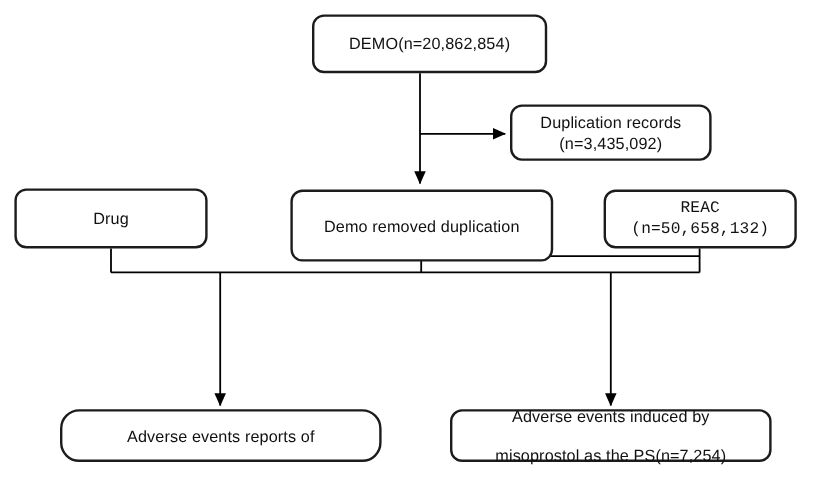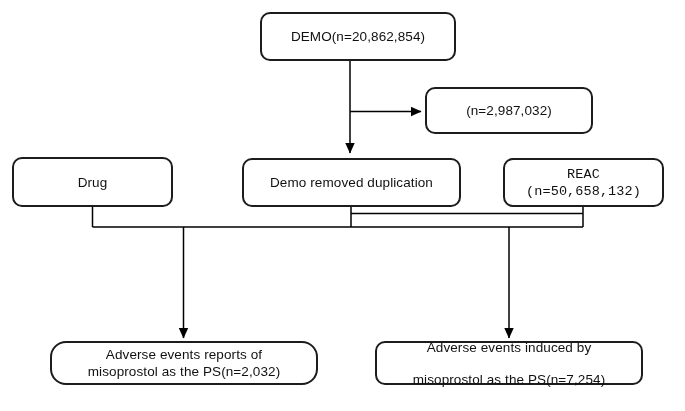--- a/index.html
+++ b/index.html
@@ -35,21 +35,21 @@
     text-align: right;
     color: #111111;
     font-size: 13.5px;
     line-height: 17px;
     letter-spacing: 0.1px;
   }
   
   .node-demo            { left: 260px; top: 12px;  width: 196px; height: 49px; }
   .node-duplication     { left: 425px; top: 87px;  width: 168px; height: 47px; }
   .node-drug            { left: 12px;  top: 157px; width: 161px; height: 50px; }
-  .node-demo-dedup      { left: 242px; top: 158px; width: 219px; height: 49px; }
+  .node-demo-dedup      { left: 242px; top: 158px; width: 219px; height: 60px; }
   .node-reac            { left: 503px; top: 158px; width: 161px; height: 49px; font-family: Liberation Mono, monospace; }
   .node-outcome-left    { left: 50px;  top: 341px; width: 268px; height: 44px; border-radius: 16px; }
   .node-outcome-right   { left: 375px; top: 341px; width: 268px; height: 44px; gap: 15px; }
 </style>
 </head>
 <body>
 
 <div class="stage">
 
   <svg class="connectors" width="685" height="411" viewBox="0 0 685 411" aria-hidden="true">
@@ -75,39 +75,39 @@
       <line x1="183.5" y1="227" x2="183.5" y2="338" marker-end="url(#arrowhead)"></line>
       <line x1="509" y1="227" x2="509" y2="338" marker-end="url(#arrowhead)"></line>
     </g>
   </svg>
 
   <div class="node node-demo">
     <div>DEMO(n=20,862,854)</div>
   </div>
 
   <div class="node node-duplication">
-    <div>(n=2,987,032)</div>
+    <div>Duplication records</div>
+    <div>(n=3,435,092)</div>
   </div>
 
   <div class="node node-drug">
     <div>Drug</div>
   </div>
 
   <div class="node node-demo-dedup">
     <div>Demo removed duplication</div>
   </div>
 
   <div class="node node-reac">
     <div>REAC</div>
     <div>(n=50,658,132)</div>
   </div>
 
   <div class="node node-outcome-left">
     <div>Adverse events reports of</div>
-    <div>misoprostol as the PS(n=2,032)</div>
   </div>
 
   <div class="node node-outcome-right">
     <div>Adverse events induced by</div>
     <div>misoprostol as the PS(n=7,254)</div>
   </div>
 
 </div>
 
 </body></html>

